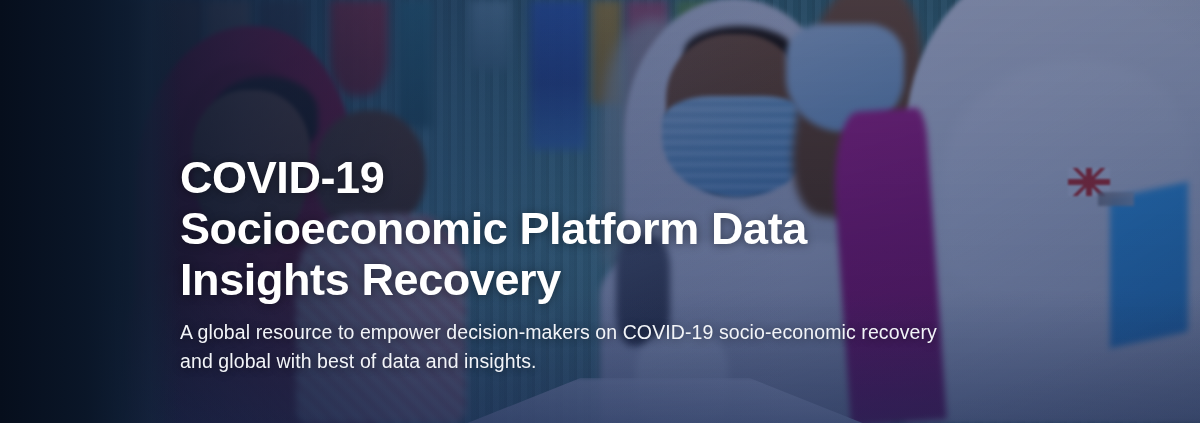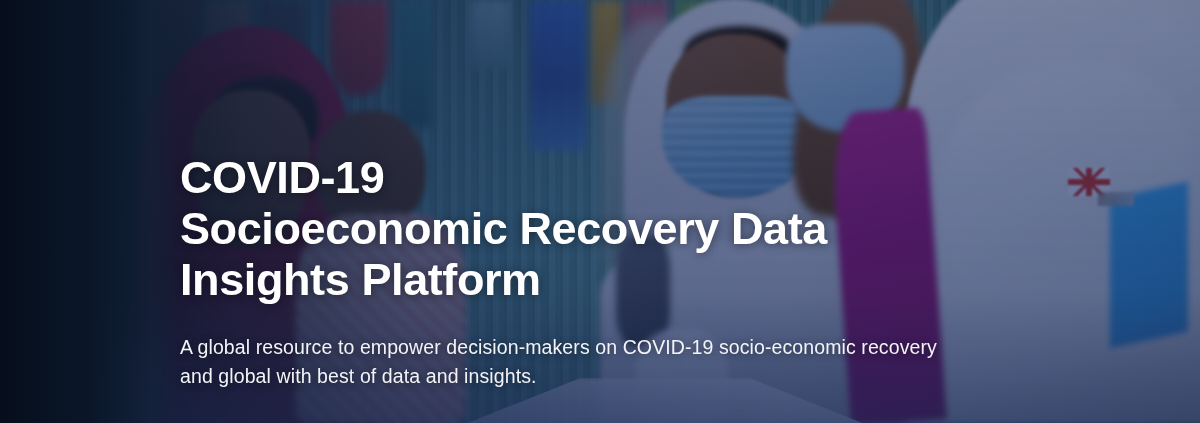--- a/index.html
+++ b/index.html
@@ -292,21 +292,21 @@
   .hero-title {
     color:#ffffff;
     font-size:45px;
     font-weight:bold;
     line-height:51px;
     letter-spacing:-.4px;
     text-shadow:0 1px 10px rgba(0,0,0,.42);
   }
   .hero-title .tline { display:block; }
   .hero-sub {
-    margin-top:28px;
+    margin-top:13px;
     color:#f2f4f8;
     font-size:19.5px;
     font-weight:normal;
     line-height:29px;
     letter-spacing:.1px;
     text-shadow:0 1px 8px rgba(0,0,0,.46);
     max-width:830px;
   }
   .hero-sub .sline { display:block; }
 </style>
@@ -374,22 +374,22 @@
     <div class="grade-left"></div>
     <div class="grade-vignette"></div>
     <div class="grade-bottom"></div>
 
     <div class="bg-door"></div>
   </div>
 
   <div class="hero-copy">
     <h1 class="hero-title">
       <span class="tline">COVID-19</span>
-      <span class="tline">Socioeconomic Recovery Data</span>
-      <span class="tline">Insights Platform</span>
+      <span class="tline">Socioeconomic Platform Data</span>
+      <span class="tline">Insights Recovery</span>
     </h1>
     <p class="hero-sub">
       <span class="sline">A global resource to empower decision-makers on COVID-19 socio-economic recovery</span>
       <span class="sline">and global with best of data and insights.</span>
     </p>
   </div>
 
 </div>
 
 </body></html>

